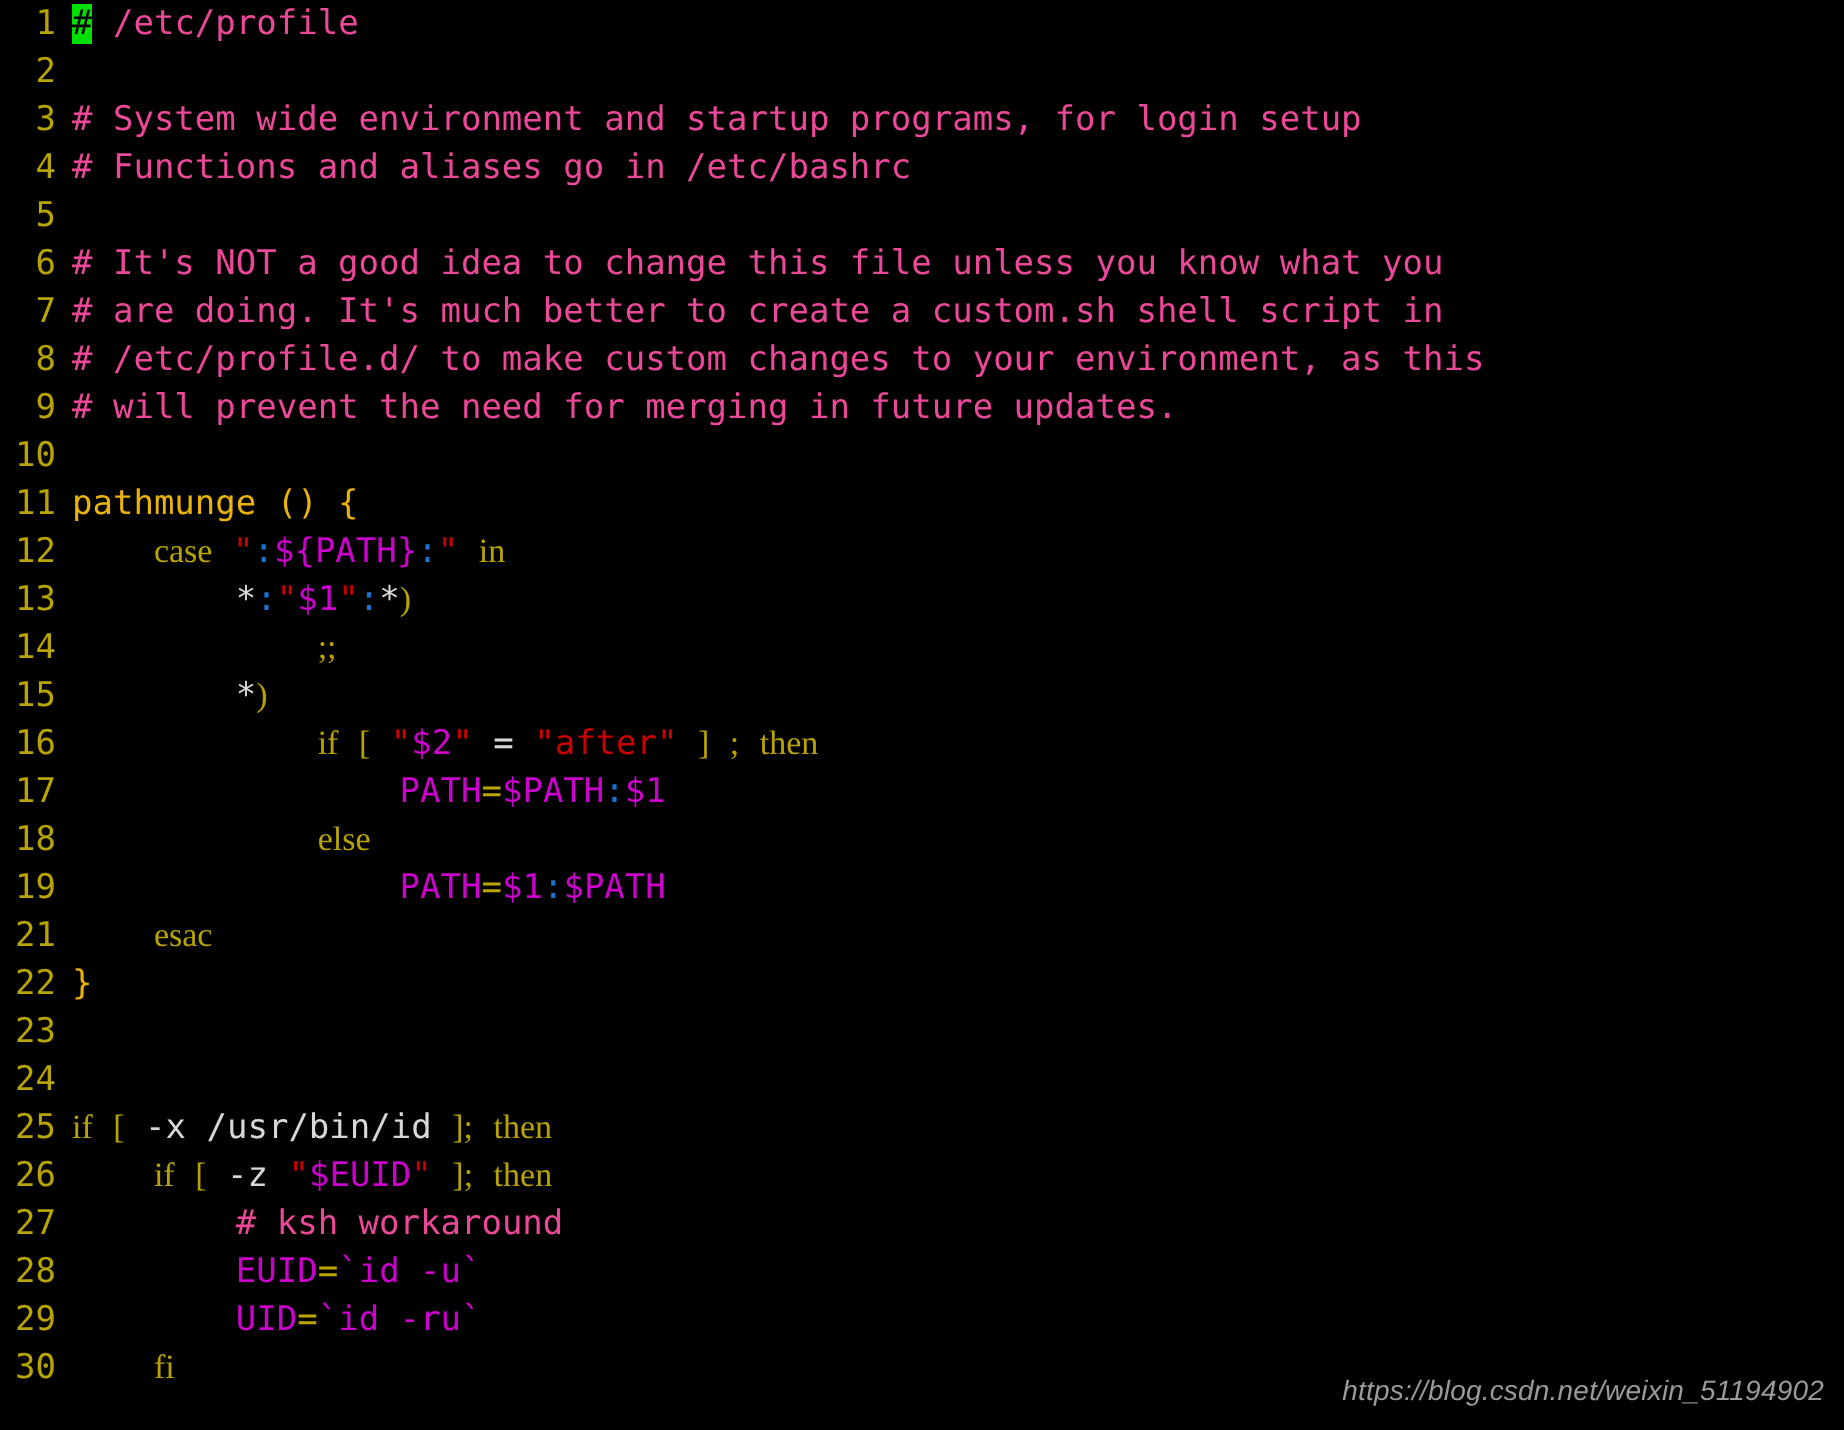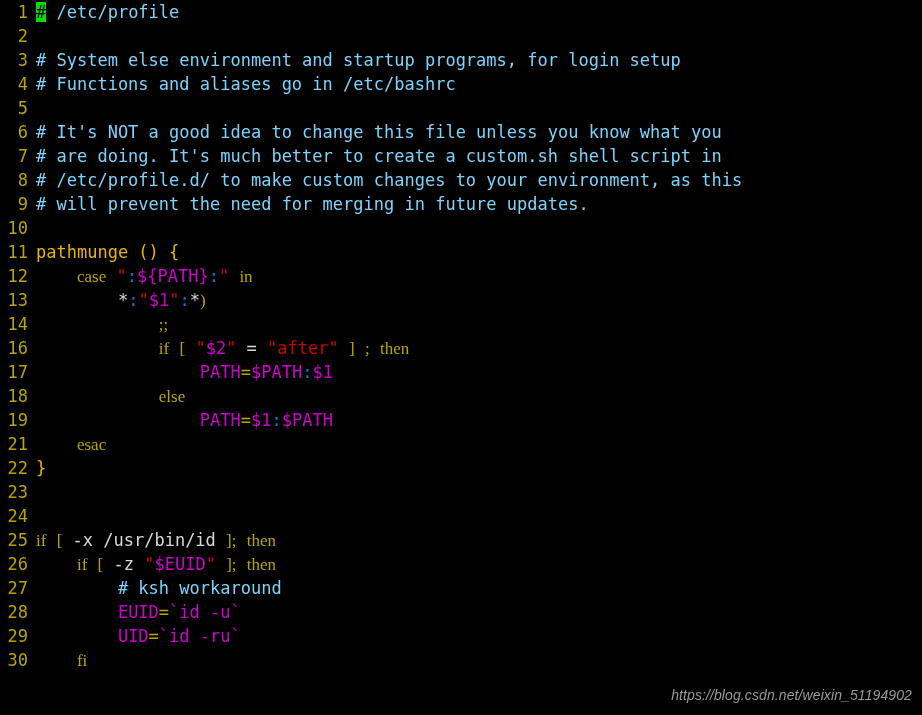--- a/index.html
+++ b/index.html
@@ -42,21 +42,21 @@
     margin-right: 8px;
     vertical-align: top;
   }
 
   .code {
     display: inline;
     vertical-align: top;
   }
 
   
-  .c-comment  { color: #7dd3fc; }                 
+  .c-comment  { color: #ec4899; }                 
   .c-keyword  { color: #b8a400; font-family: Liberation Serif, serif; }                 
   .c-func     { color: #eab308; }                 
   .c-string   { color: #cd0000; }                 
   .c-var      { color: #cd00cd; }                 
   .c-op       { color: #b8a400; }                 
   .c-delim    { color: #1874cd; }                 
   .c-plain    { color: #d8d8d8; }
 
   .cursor {
     background: #00e000;
@@ -76,32 +76,33 @@
     font-style: italic;
   }
 </style>
 </head>
 <body>
 
 <div id="editor">
   <div id="lines">
       <div class="line"><span class="gutter">1</span><span class="code"><span class="cursor">#</span><span class="c-comment"> /etc/profile</span></span></div>
       <div class="line"><span class="gutter">2</span><span class="code"></span></div>
-      <div class="line"><span class="gutter">3</span><span class="code"><span class="c-comment"># System else environment and startup programs, for login setup</span></span></div>
+      <div class="line"><span class="gutter">3</span><span class="code"><span class="c-comment"># System wide environment and startup programs, for login setup</span></span></div>
       <div class="line"><span class="gutter">4</span><span class="code"><span class="c-comment"># Functions and aliases go in /etc/bashrc</span></span></div>
       <div class="line"><span class="gutter">5</span><span class="code"></span></div>
       <div class="line"><span class="gutter">6</span><span class="code"><span class="c-comment"># It's NOT a good idea to change this file unless you know what you</span></span></div>
       <div class="line"><span class="gutter">7</span><span class="code"><span class="c-comment"># are doing. It's much better to create a custom.sh shell script in</span></span></div>
       <div class="line"><span class="gutter">8</span><span class="code"><span class="c-comment"># /etc/profile.d/ to make custom changes to your environment, as this</span></span></div>
       <div class="line"><span class="gutter">9</span><span class="code"><span class="c-comment"># will prevent the need for merging in future updates.</span></span></div>
       <div class="line"><span class="gutter">10</span><span class="code"></span></div>
       <div class="line"><span class="gutter">11</span><span class="code"><span class="c-func">pathmunge () {</span></span></div>
       <div class="line"><span class="gutter">12</span><span class="code"><span class="c-plain">    </span><span class="c-keyword">case</span><span class="c-plain"> </span><span class="c-string">"</span><span class="c-delim">:</span><span class="c-var">${PATH}</span><span class="c-delim">:</span><span class="c-string">"</span><span class="c-plain"> </span><span class="c-keyword">in</span></span></div>
       <div class="line"><span class="gutter">13</span><span class="code"><span class="c-plain">        </span><span class="c-plain">*</span><span class="c-delim">:</span><span class="c-string">"</span><span class="c-var">$1</span><span class="c-string">"</span><span class="c-delim">:</span><span class="c-plain">*</span><span class="c-keyword">)</span></span></div>
       <div class="line"><span class="gutter">14</span><span class="code"><span class="c-plain">            </span><span class="c-keyword">;;</span></span></div>
+      <div class="line"><span class="gutter">15</span><span class="code"><span class="c-plain">        </span><span class="c-plain">*</span><span class="c-keyword">)</span></span></div>
       <div class="line"><span class="gutter">16</span><span class="code"><span class="c-plain">            </span><span class="c-keyword">if</span><span class="c-plain"> </span><span class="c-keyword">[</span><span class="c-plain"> </span><span class="c-string">"</span><span class="c-var">$2</span><span class="c-string">"</span><span class="c-plain"> = </span><span class="c-string">"after"</span><span class="c-plain"> </span><span class="c-keyword">]</span><span class="c-plain"> </span><span class="c-keyword">;</span><span class="c-plain"> </span><span class="c-keyword">then</span></span></div>
       <div class="line"><span class="gutter">17</span><span class="code"><span class="c-plain">                </span><span class="c-var">PATH</span><span class="c-op">=</span><span class="c-var">$PATH</span><span class="c-delim">:</span><span class="c-var">$1</span></span></div>
       <div class="line"><span class="gutter">18</span><span class="code"><span class="c-plain">            </span><span class="c-keyword">else</span></span></div>
       <div class="line"><span class="gutter">19</span><span class="code"><span class="c-plain">                </span><span class="c-var">PATH</span><span class="c-op">=</span><span class="c-var">$1</span><span class="c-delim">:</span><span class="c-var">$PATH</span></span></div>
       <div class="line"><span class="gutter">21</span><span class="code"><span class="c-plain">    </span><span class="c-keyword">esac</span></span></div>
       <div class="line"><span class="gutter">22</span><span class="code"><span class="c-func">}</span></span></div>
       <div class="line"><span class="gutter">23</span><span class="code"></span></div>
       <div class="line"><span class="gutter">24</span><span class="code"></span></div>
       <div class="line"><span class="gutter">25</span><span class="code"><span class="c-keyword">if</span><span class="c-plain"> </span><span class="c-keyword">[</span><span class="c-plain"> -x /usr/bin/id </span><span class="c-keyword">];</span><span class="c-plain"> </span><span class="c-keyword">then</span></span></div>
       <div class="line"><span class="gutter">26</span><span class="code"><span class="c-plain">    </span><span class="c-keyword">if</span><span class="c-plain"> </span><span class="c-keyword">[</span><span class="c-plain"> -z </span><span class="c-string">"</span><span class="c-var">$EUID</span><span class="c-string">"</span><span class="c-plain"> </span><span class="c-keyword">];</span><span class="c-plain"> </span><span class="c-keyword">then</span></span></div>

